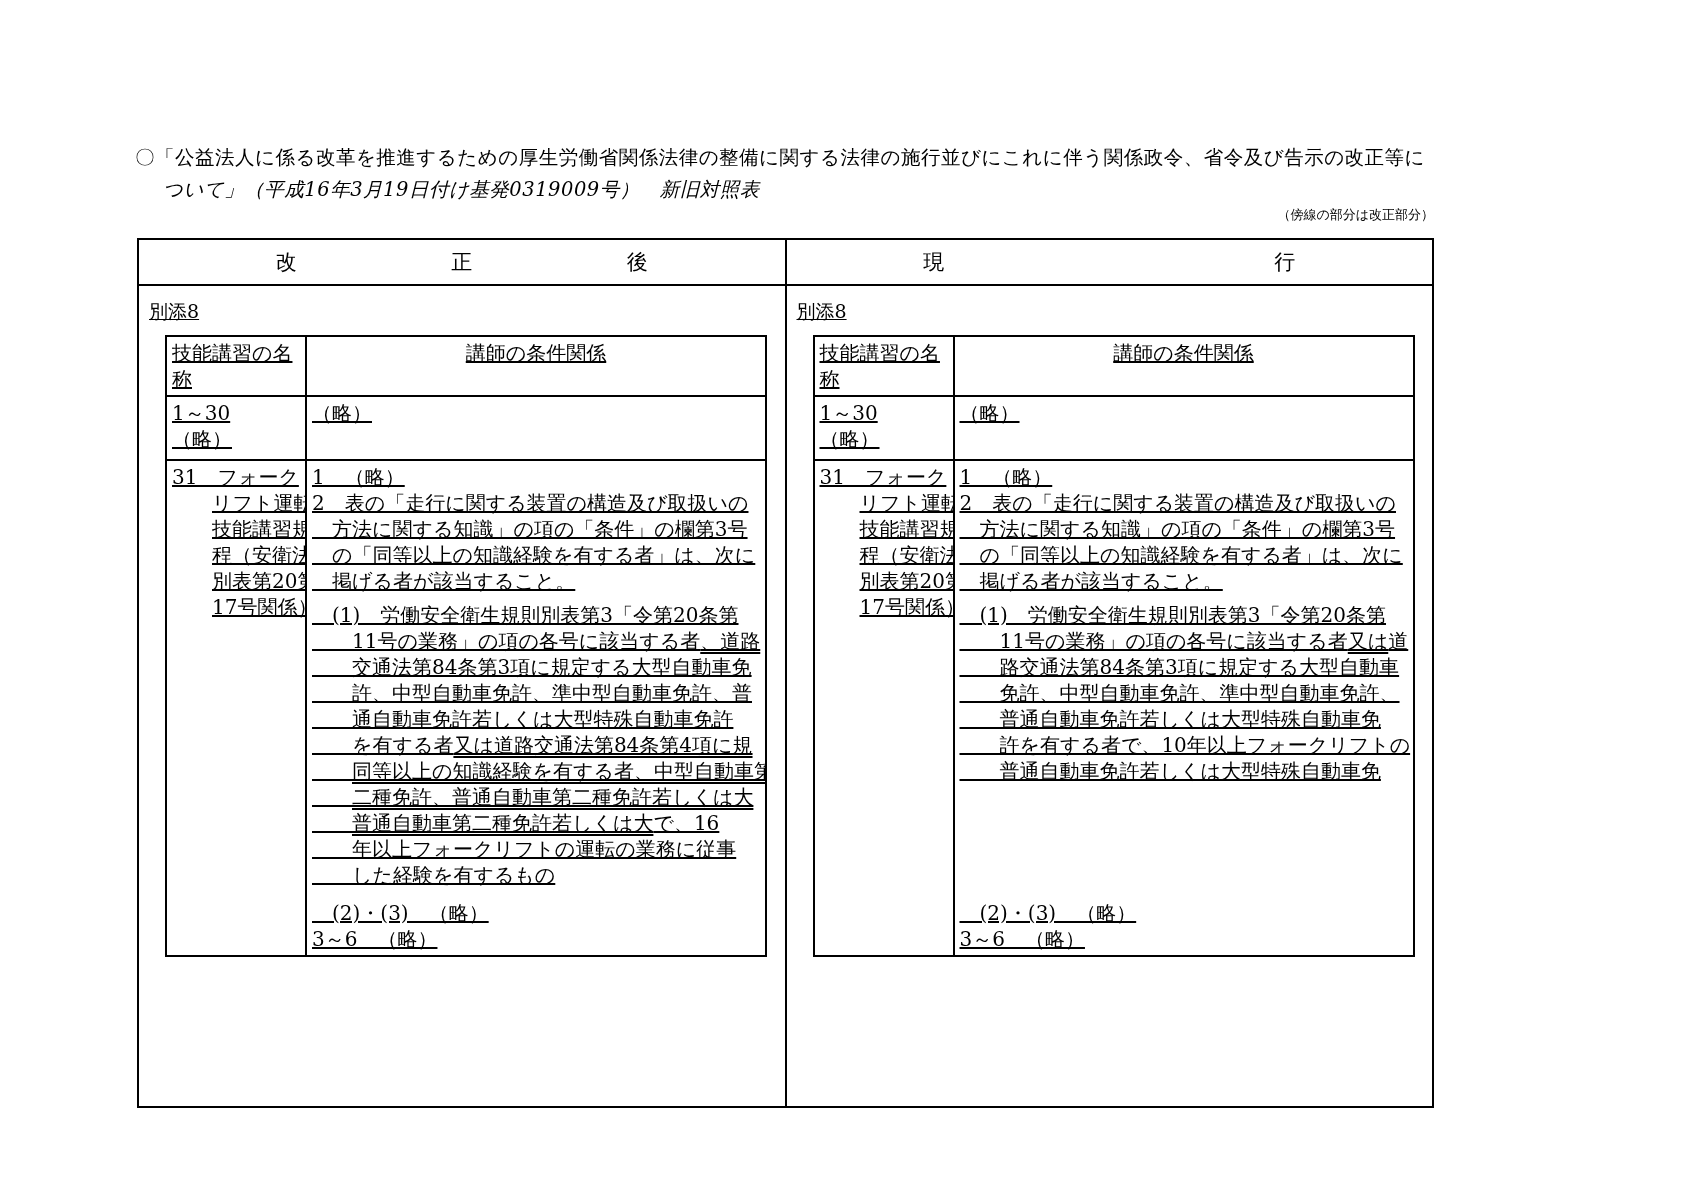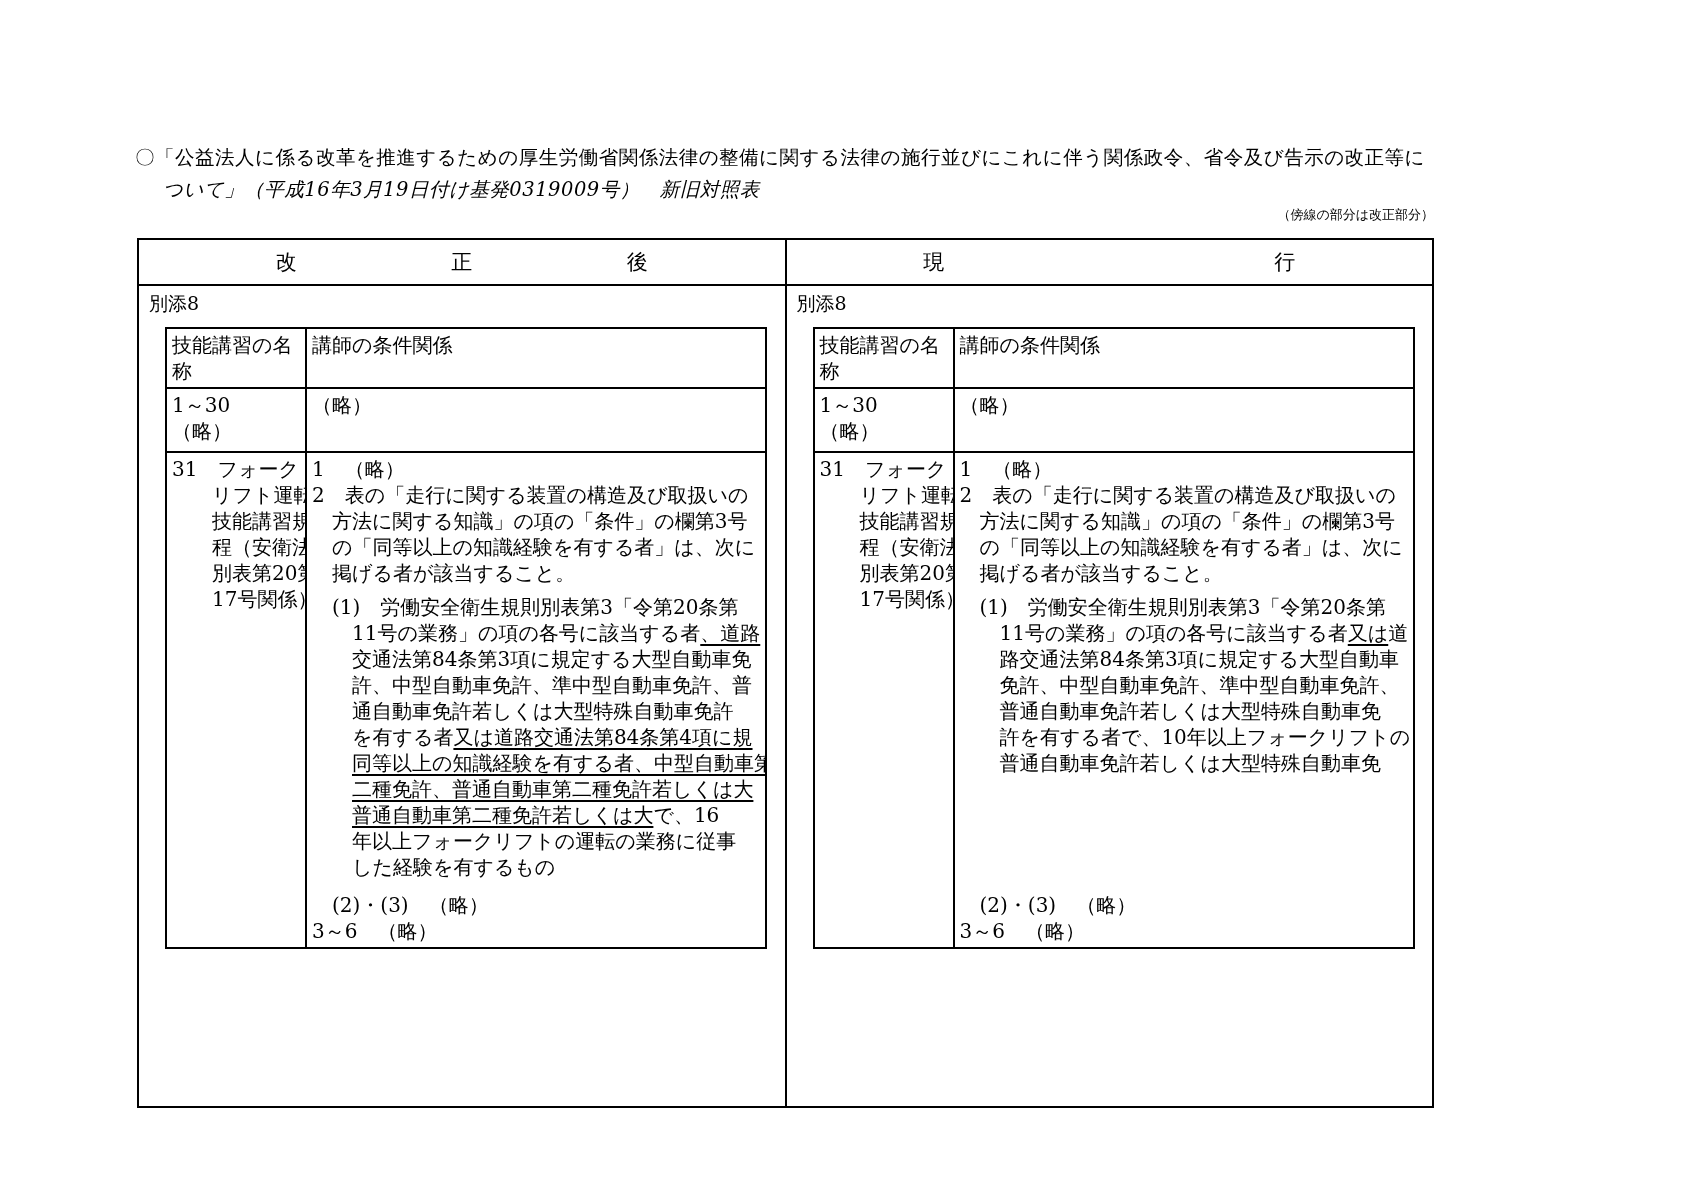--- a/index.html
+++ b/index.html
@@ -18,31 +18,31 @@
   .note { position:absolute; top:206px; right:261px; font-size:13px; white-space:nowrap; }
 
   table.outer {
     position:absolute; left:137px; top:238px; width:1297px;
     border-collapse:collapse; table-layout:fixed;
   }
   table.outer th, table.outer td { border:2px solid #000; }
   table.outer th { height:46px; font-weight:normal; font-size:21px; vertical-align:middle; }
   .spread { display:flex; justify-content:space-between; width:372px; margin:0 auto; }
 
-  td.side { vertical-align:top; padding:3px 8px; height:822px; overflow:hidden; }
+  td.side { vertical-align:top; padding:11px 8px; height:822px; overflow:hidden;text-decoration:underline; }
   .attach { font-size:19px; line-height:24px; padding:2px 0 0 2px; white-space:nowrap; }
 
   table.inner { border-collapse:collapse; table-layout:fixed; width:602px; margin:12px 0 0 18px; }
   table.inner th, table.inner td {
     border:2px solid #000; vertical-align:top; font-weight:normal;
     font-size:20px; line-height:26px; padding:3px 5px; overflow:hidden;
   }
   table.inner col.c1 { width:140px; }
   th.ih1 { text-align:left; }
-  th.ih2 { text-align:left; }
+  th.ih2 { text-align:center; }
   tr.r130 td { height:64px; }
   .namecell div { white-space:nowrap; }
   .namecell div + div { padding-left:40px; }
   .cond div { white-space:nowrap; }
   .cond .item21 { margin-top:8px; }
   .cond .item23 { margin-top:12px; }
   .cond.current .item23 { margin-top:116px; }
   .u { text-decoration:underline; text-decoration-thickness:1.5px; text-underline-offset:4px; }
 </style>
 </head>

